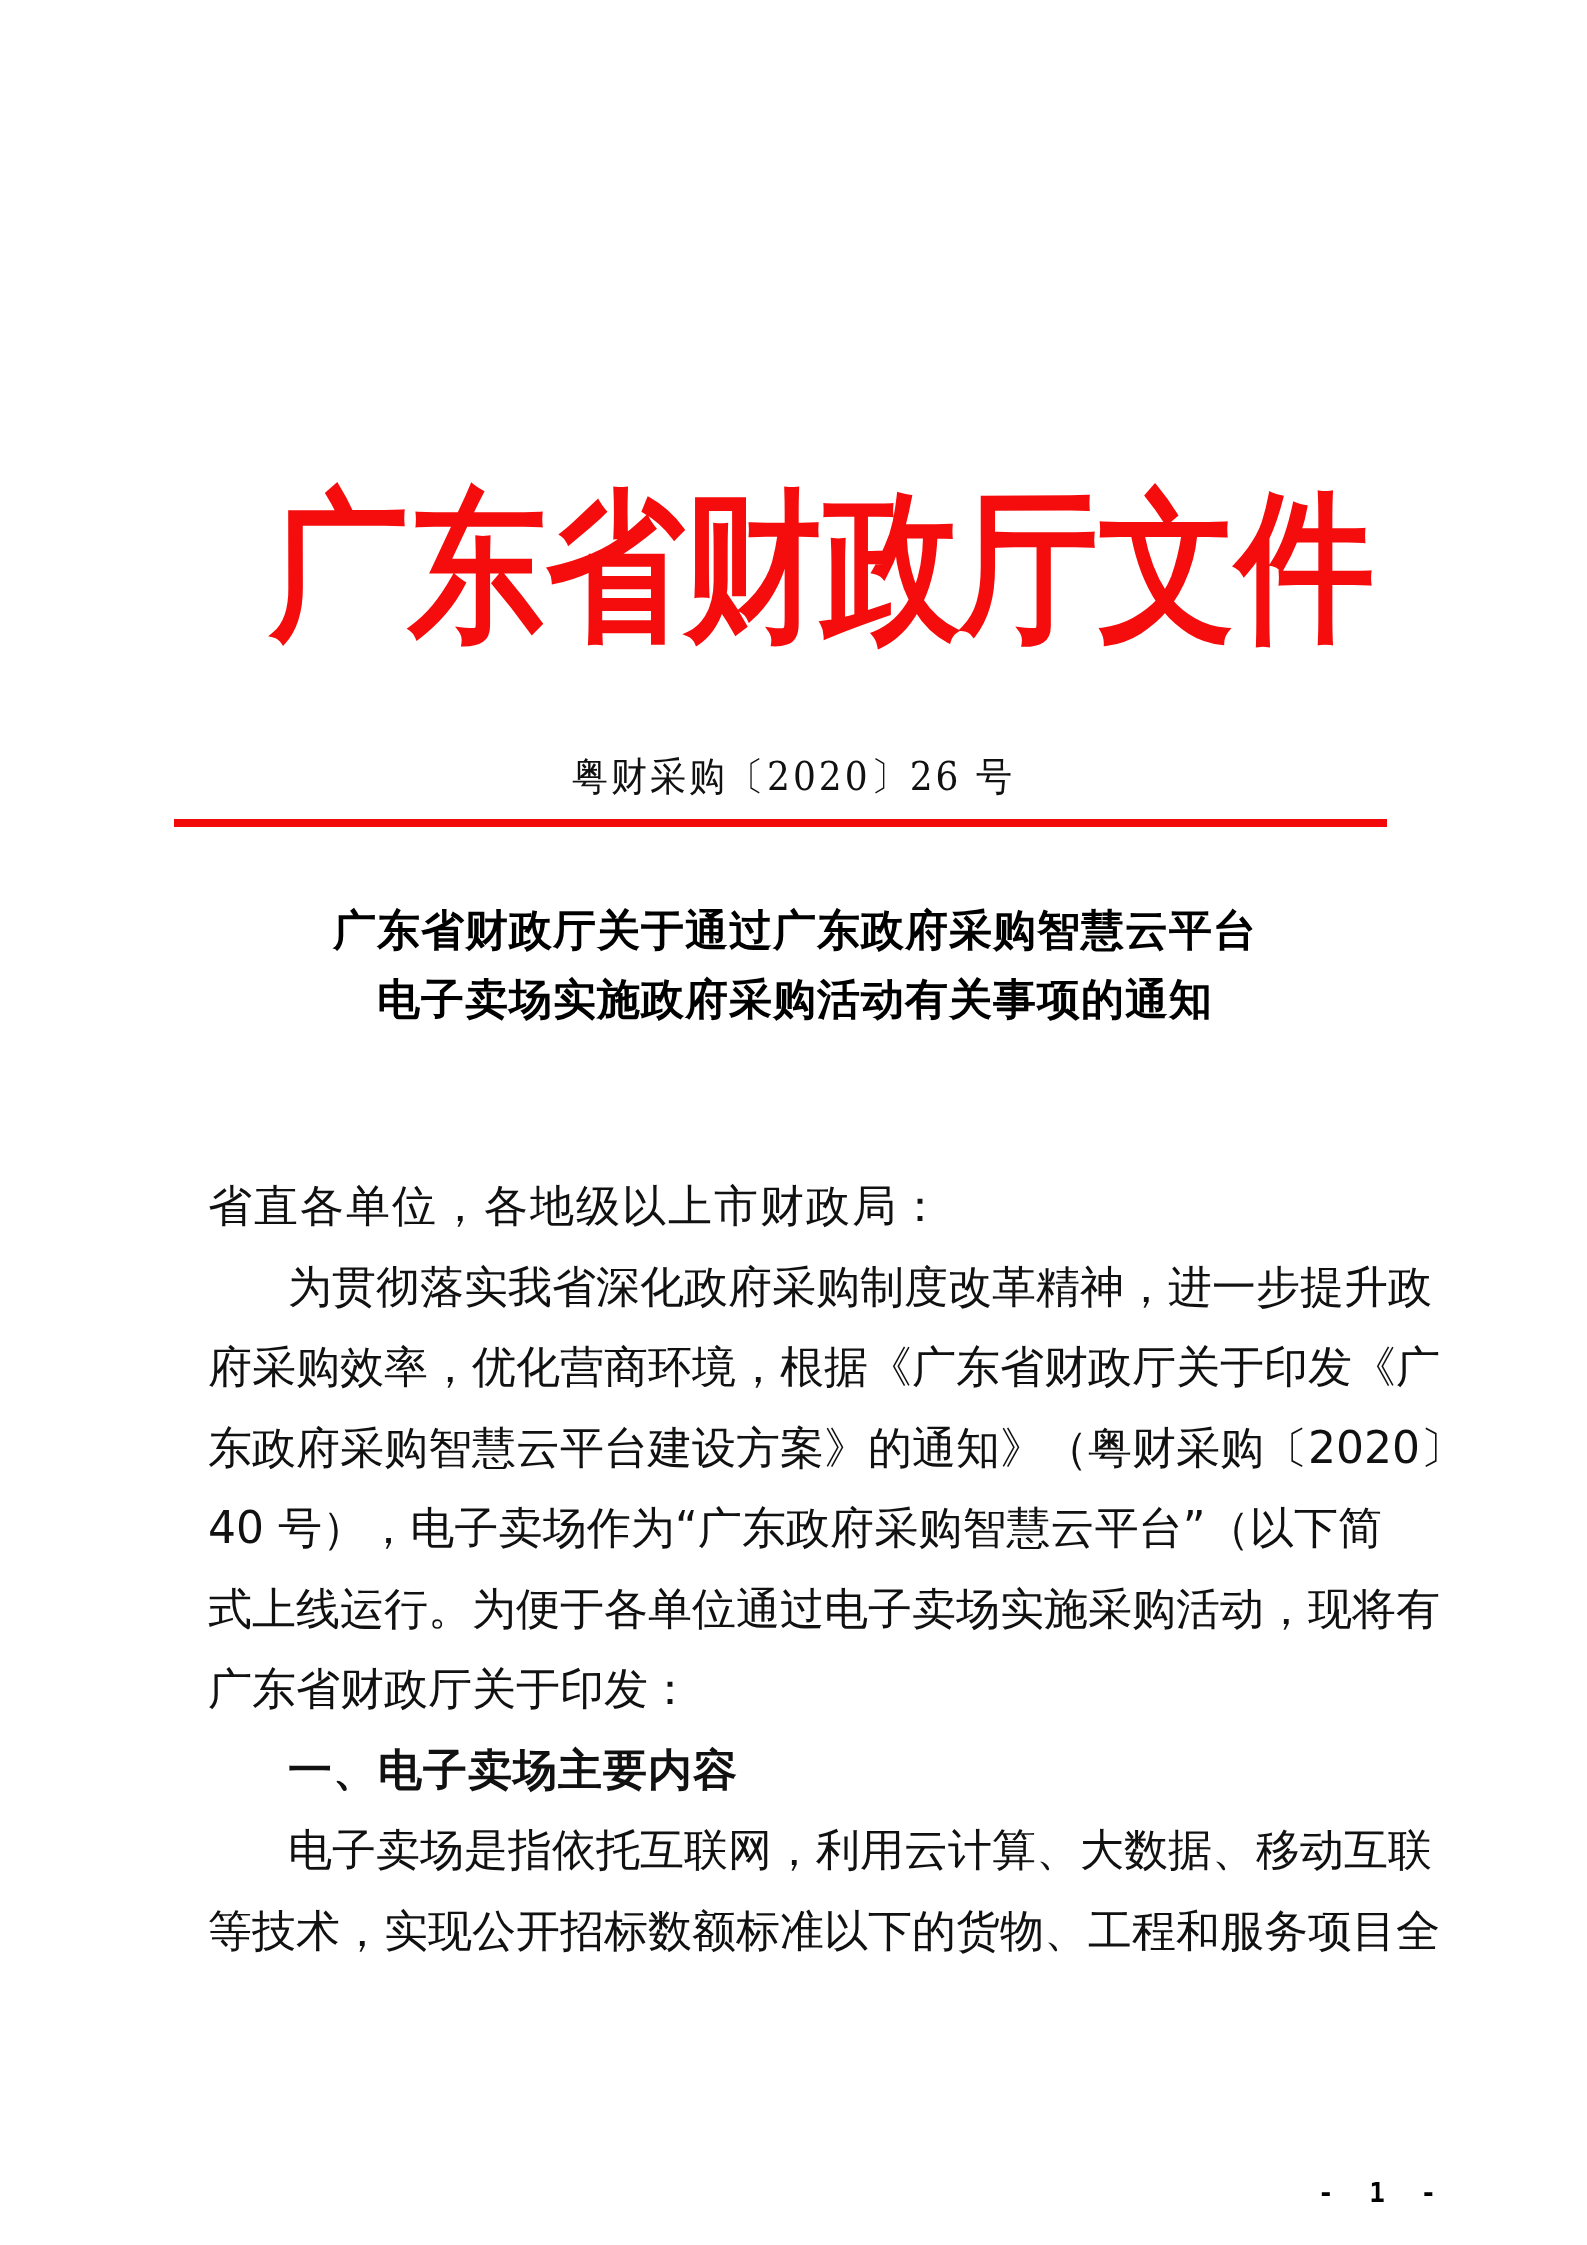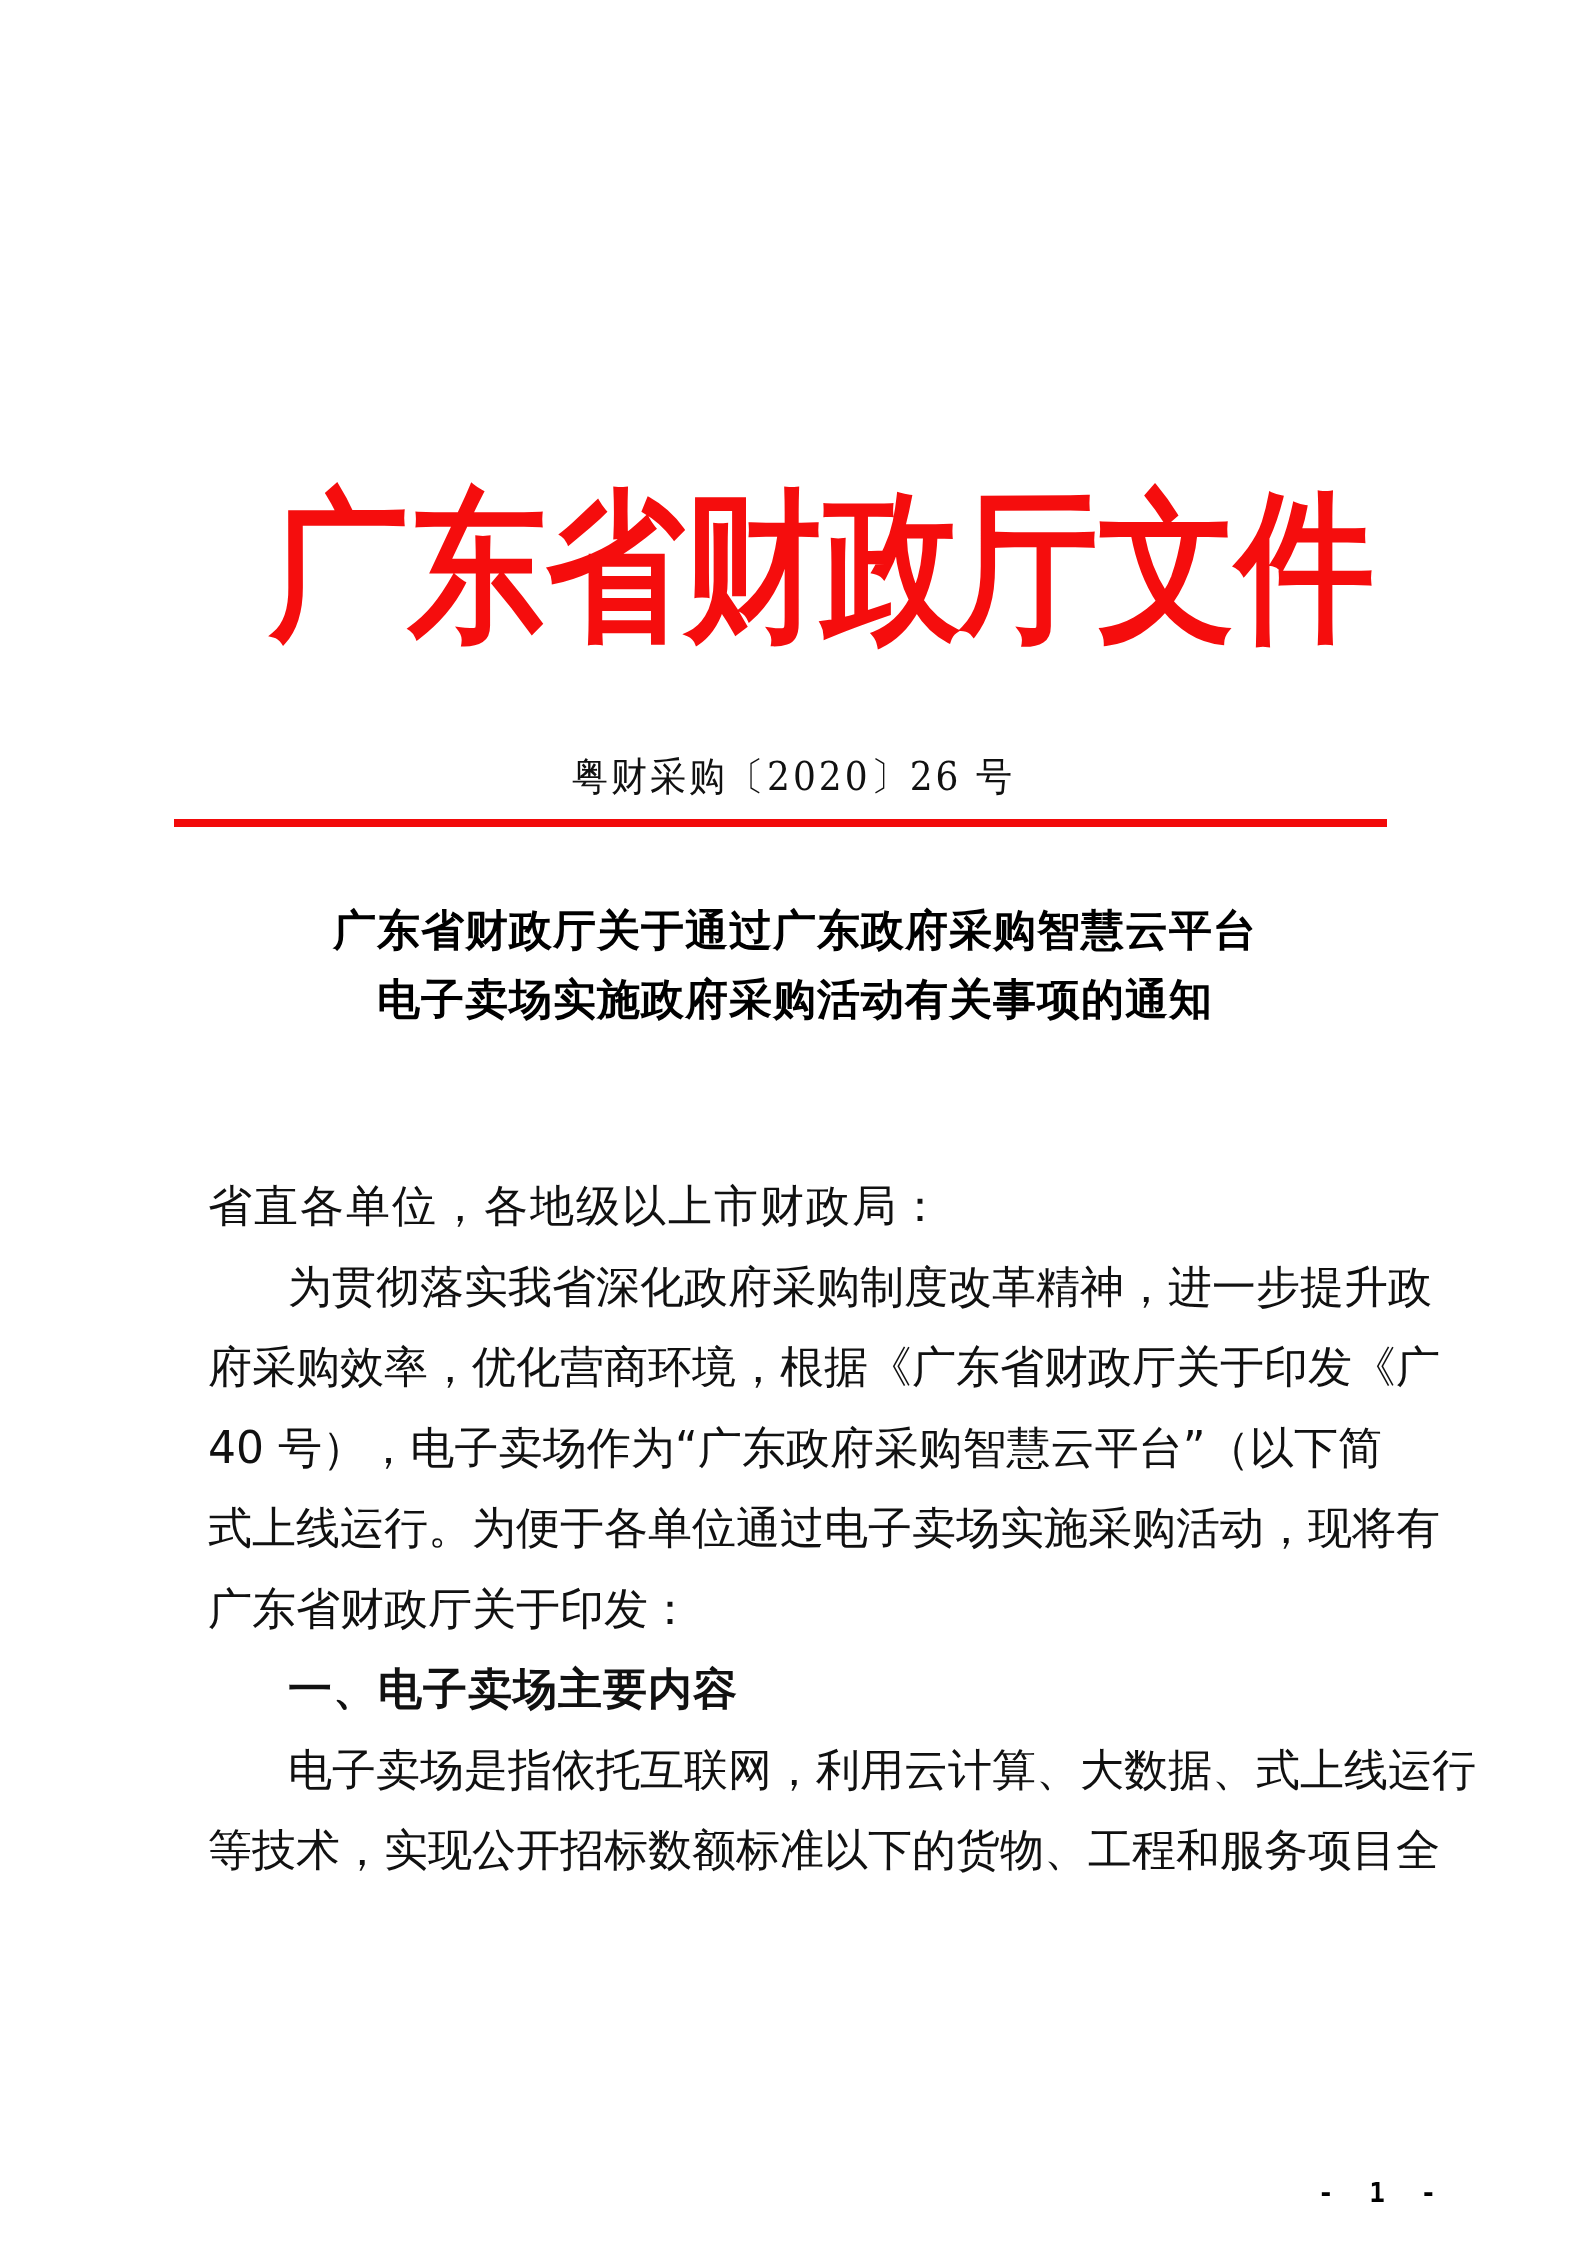--- a/index.html
+++ b/index.html
@@ -151,25 +151,26 @@
   <div class="red-rule"></div>
 
   <div class="title line1">广东省财政厅关于通过广东政府采购智慧云平台</div>
   <div class="title line2">电子卖场实施政府采购活动有关事项的通知</div>
 
   <div class="body-text">
     <div class="line salutation">省直各单位，各地级以上市财政局：</div>
 
     <div class="line indent">为贯彻落实我省深化政府采购制度改革精神，进一步提升政</div>
     <div class="line">府采购效率，优化营商环境，根据《广东省财政厅关于印发《广</div>
+    <div class="line">东政府采购智慧云平台建设方案》的通知》（粤财采购〔2020〕</div>
     <div class="line">40 号），电子卖场作为“广东政府采购智慧云平台”（以下简</div>
     <div class="line">式上线运行。为便于各单位通过电子卖场实施采购活动，现将有</div>
     <div class="line last">广东省财政厅关于印发：</div>
 
     <div class="line heading">一、电子卖场主要内容</div>
 
-    <div class="line indent">电子卖场是指依托互联网，利用云计算、大数据、式上线运行</div>
+    <div class="line indent">电子卖场是指依托互联网，利用云计算、大数据、移动互联</div>
     <div class="line">等技术，实现公开招标数额标准以下的货物、工程和服务项目全</div>
   </div>
 
   <div class="page-number">- 1 -</div>
 
 </div>
 
 </body></html>

